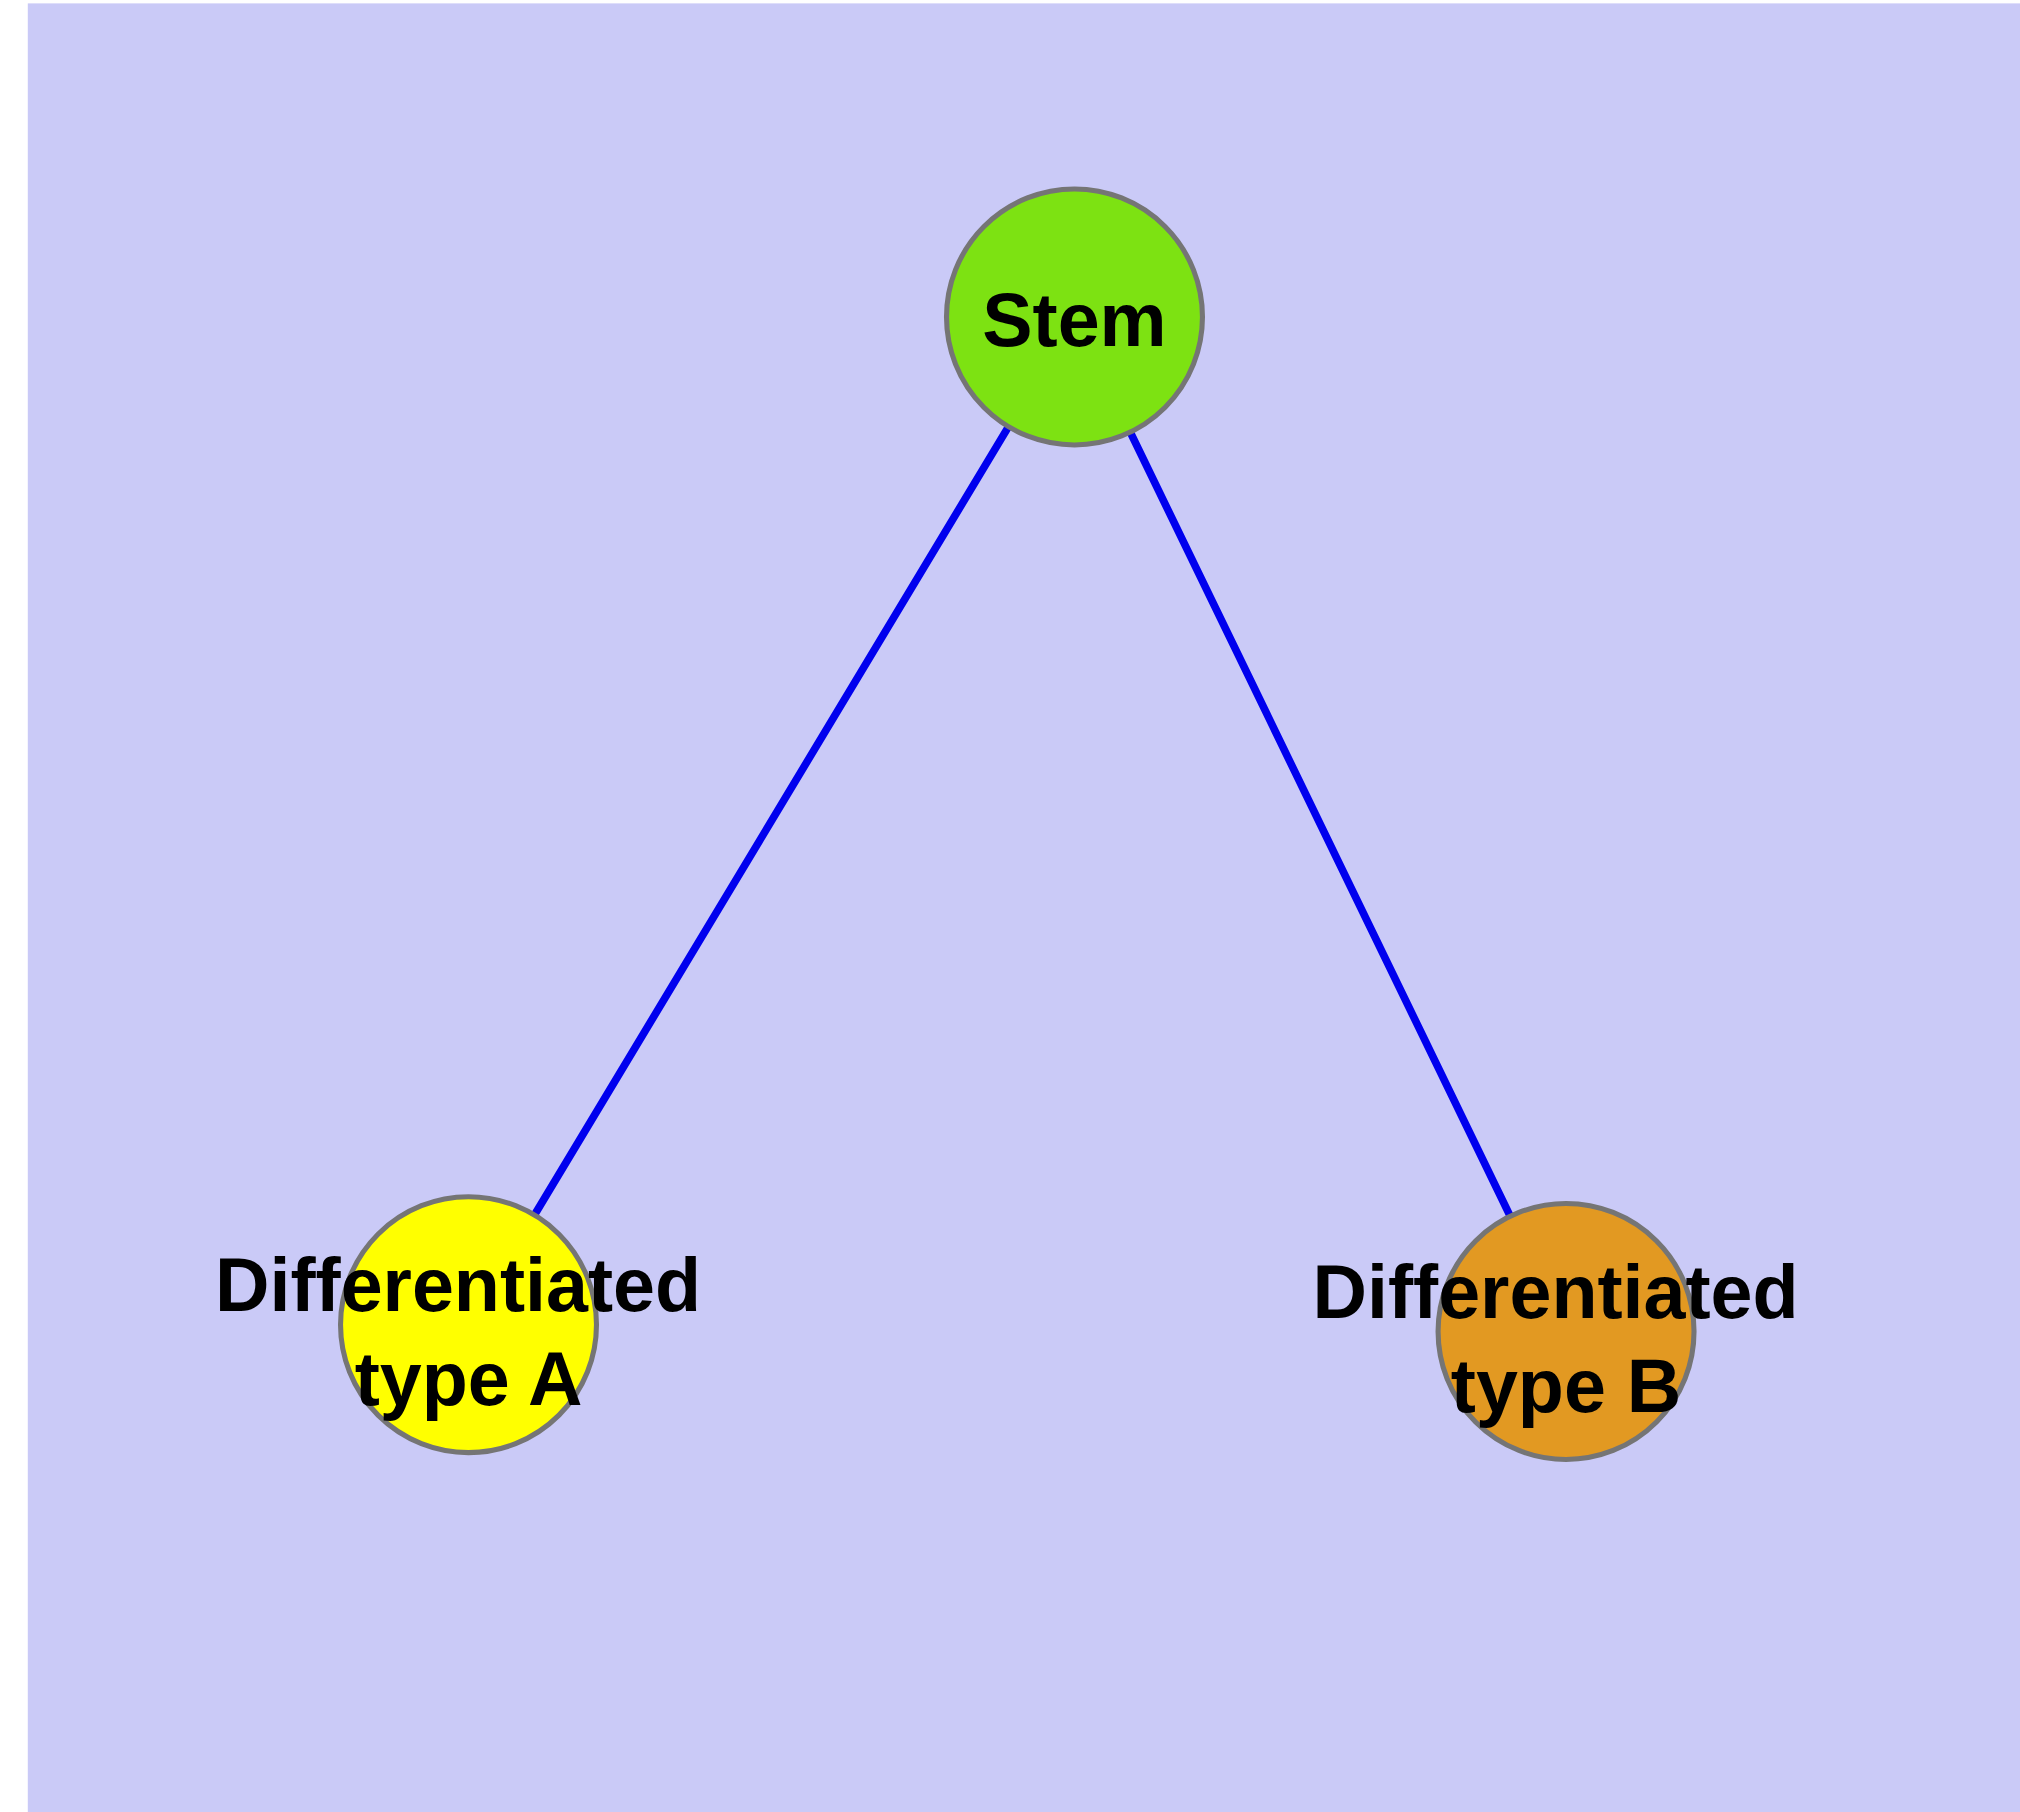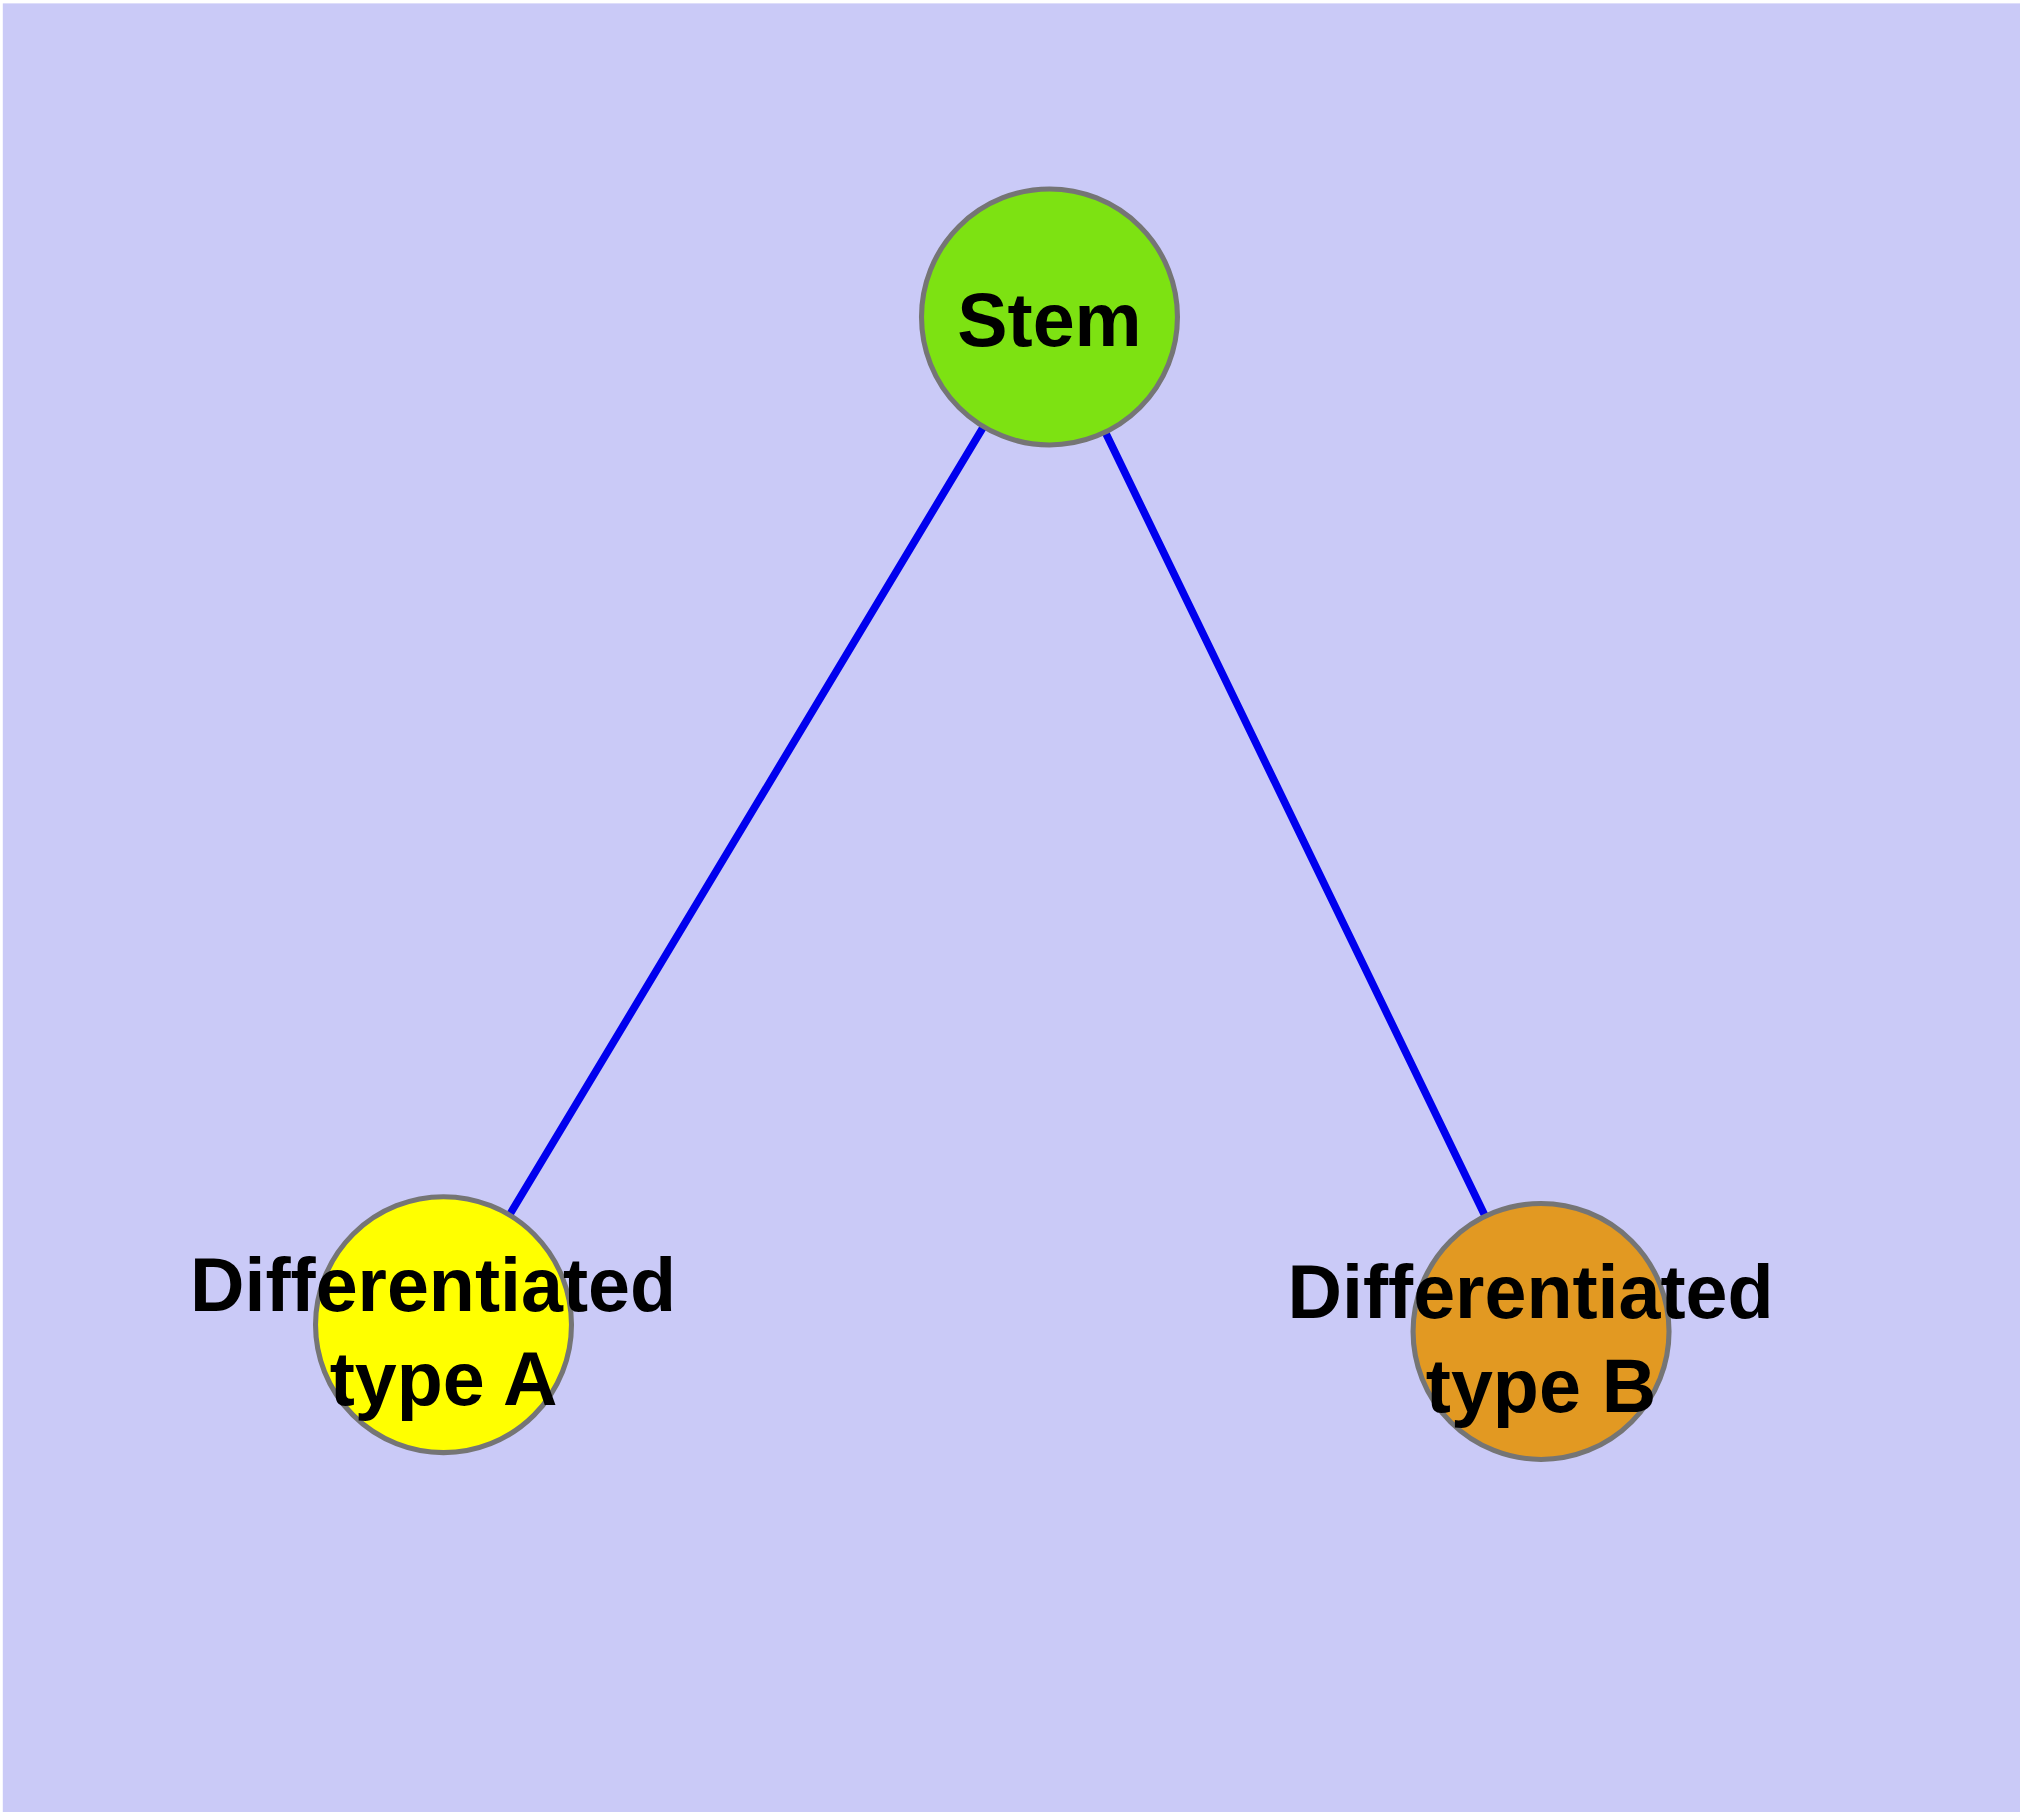--- a/index.html
+++ b/index.html
@@ -7,20 +7,21 @@
     padding: 0;
     background: #ffffff;
     width: 2021px;
     height: 1812px;
     overflow: hidden;
   }
   .stage {
     position: relative;
     width: 1807px;
     height: 1812px;
+    margin-left: 25px;
   }
   svg.graph {
     position: absolute;
     left: 0;
     top: 0;
     display: block;
   }
   .node-label, .node-label tspan {
     font-family: "Liberation Sans", sans-serif;
     font-weight: bold;

